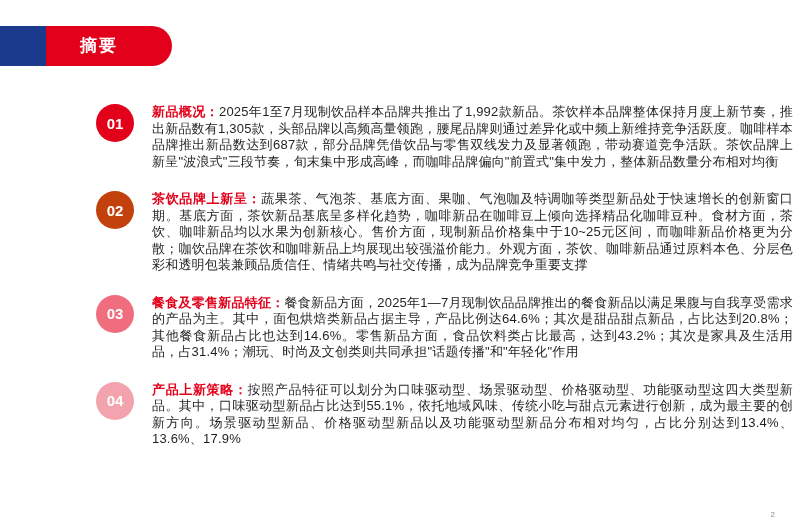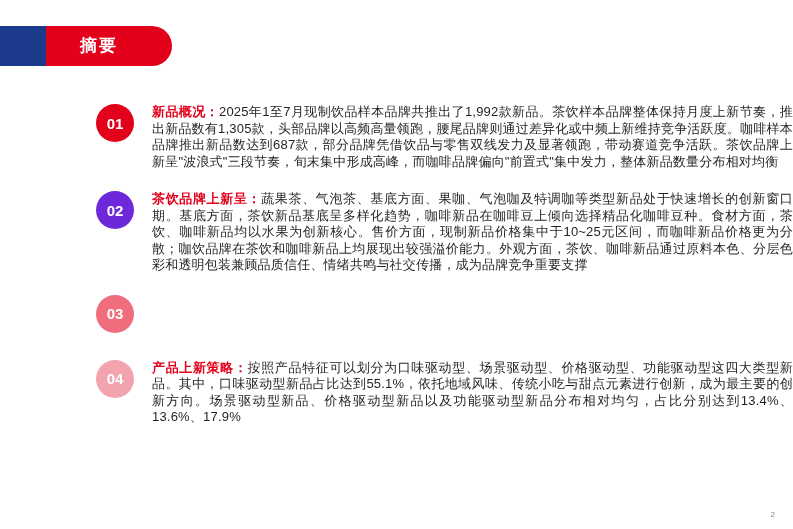--- a/index.html
+++ b/index.html
@@ -117,28 +117,31 @@
 <div class="content">
 
   <div class="block">
     <div class="badge" style="background: rgb(226, 0, 26);">01</div>
     <div class="block-text">
       <span class="lead">新品概况：</span><span>2025年1至7月现制饮品样本品牌共推出了1,992款新品。茶饮样本品牌整体保持月度上新节奏，推出新品数有1,305款，头部品牌以高频高量领跑，腰尾品牌则通过差异化或中频上新维持竞争活跃度。咖啡样本品牌推出新品数达到687款，部分品牌凭借饮品与零售双线发力及显著领跑，带动赛道竞争活跃。茶饮品牌上新呈"波浪式"三段节奏，旬末集中形成高峰，而咖啡品牌偏向"前置式"集中发力，整体新品数量分布相对均衡</span>
     </div>
   </div>
 
   <div class="block">
-    <div class="badge" style="background: #6d28d9;">02</div>
+    <div class="badge" style="background: #c2410c;">02</div>
     <div class="block-text">
       <span class="lead">茶饮品牌上新呈：</span><span>蔬果茶、气泡茶、基底方面、果咖、气泡咖及特调咖等类型新品处于快速增长的创新窗口期。基底方面，茶饮新品基底呈多样化趋势，咖啡新品在咖啡豆上倾向选择精品化咖啡豆种。食材方面，茶饮、咖啡新品均以水果为创新核心。售价方面，现制新品价格集中于10~25元区间，而咖啡新品价格更为分散；咖饮品牌在茶饮和咖啡新品上均展现出较强溢价能力。外观方面，茶饮、咖啡新品通过原料本色、分层色彩和透明包装兼顾品质信任、情绪共鸣与社交传播，成为品牌竞争重要支撑</span>
     </div>
   </div>
 
   <div class="block">
     <div class="badge" style="background: rgb(240, 109, 126);">03</div>
+    <div class="block-text">
+      <span class="lead">餐食及零售新品特征：</span><span>餐食新品方面，2025年1—7月现制饮品品牌推出的餐食新品以满足果腹与自我享受需求的产品为主。其中，面包烘焙类新品占据主导，产品比例达64.6%；其次是甜品甜点新品，占比达到20.8%；其他餐食新品占比也达到14.6%。零售新品方面，食品饮料类占比最高，达到43.2%；其次是家具及生活用品，占31.4%；潮玩、时尚及文创类则共同承担"话题传播"和"年轻化"作用</span>
+    </div>
   </div>
 
   <div class="block">
     <div class="badge" style="background: rgb(242, 163, 174);">04</div>
     <div class="block-text">
       <span class="lead">产品上新策略：</span><span>按照产品特征可以划分为口味驱动型、场景驱动型、价格驱动型、功能驱动型这四大类型新品。其中，口味驱动型新品占比达到55.1%，依托地域风味、传统小吃与甜点元素进行创新，成为最主要的创新方向。场景驱动型新品、价格驱动型新品以及功能驱动型新品分布相对均匀，占比分别达到13.4%、13.6%、17.9%</span>
     </div>
   </div>
 
 </div>

